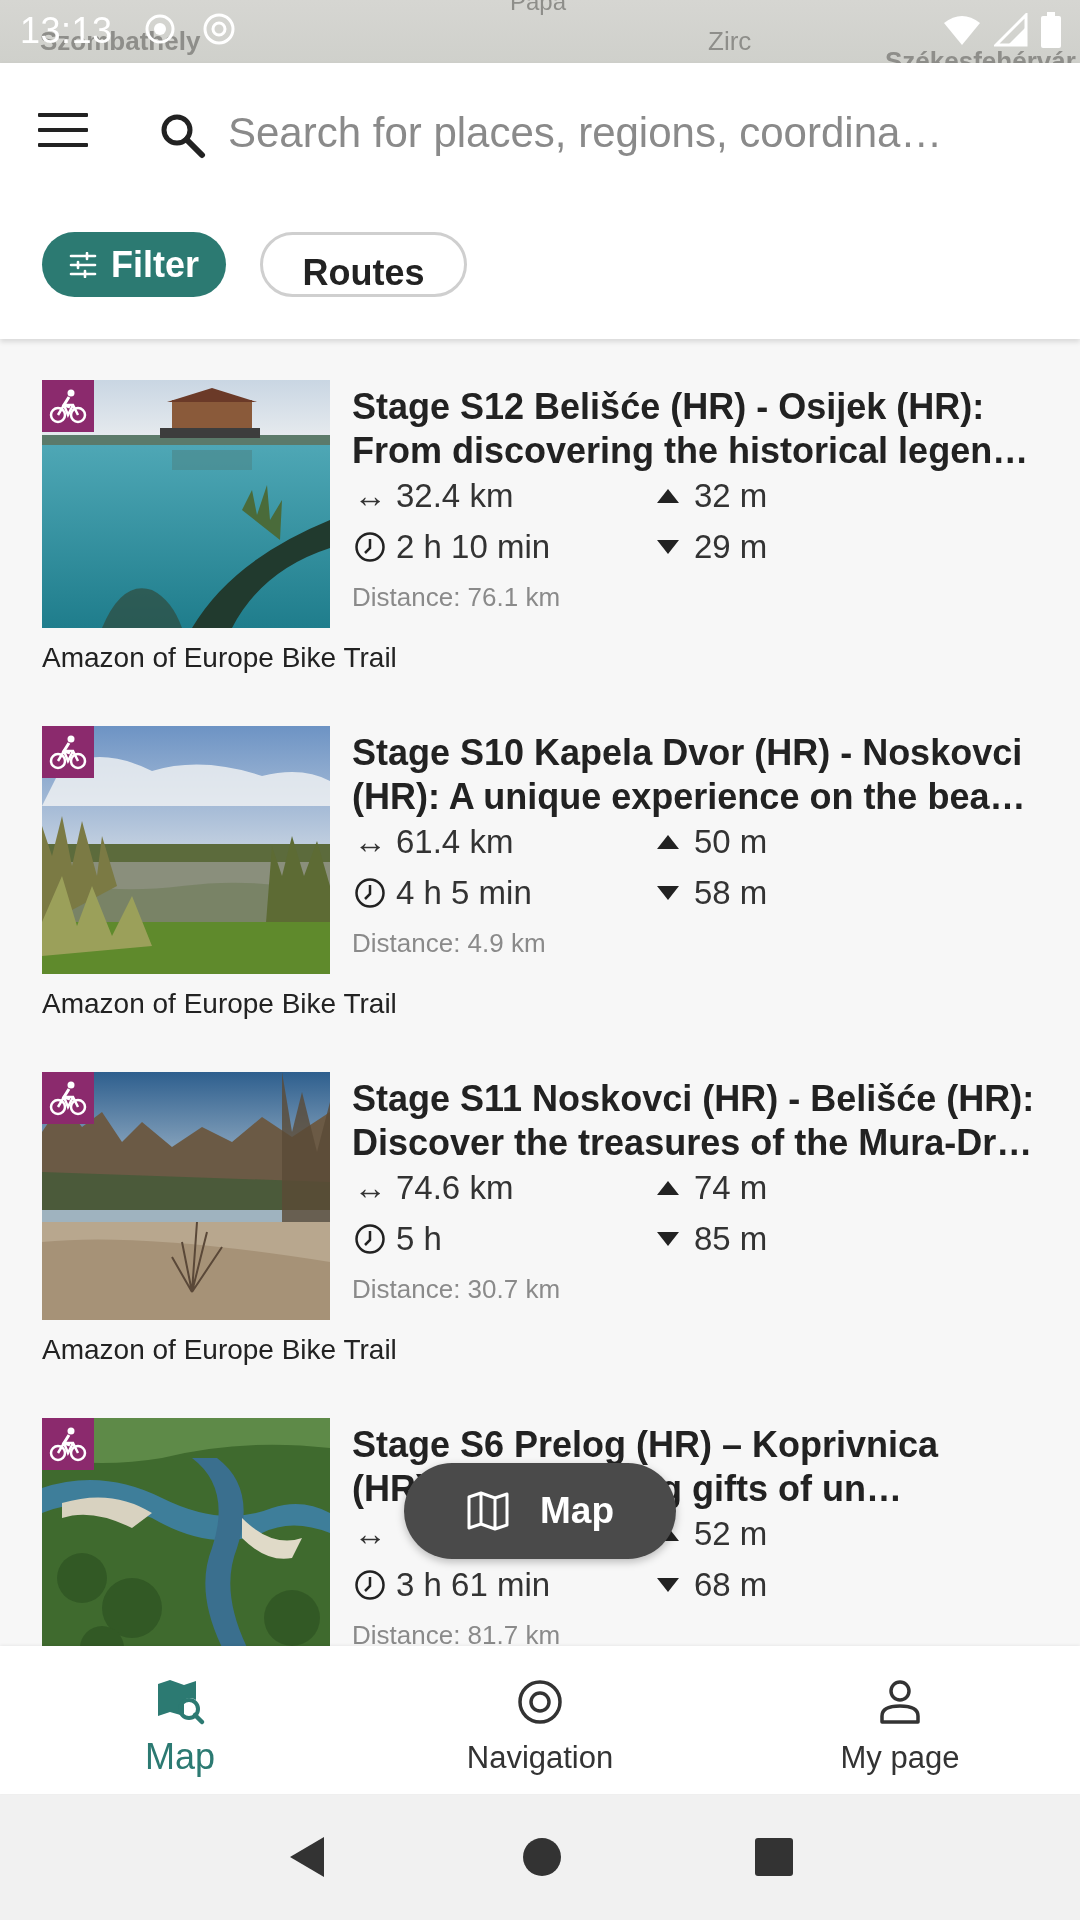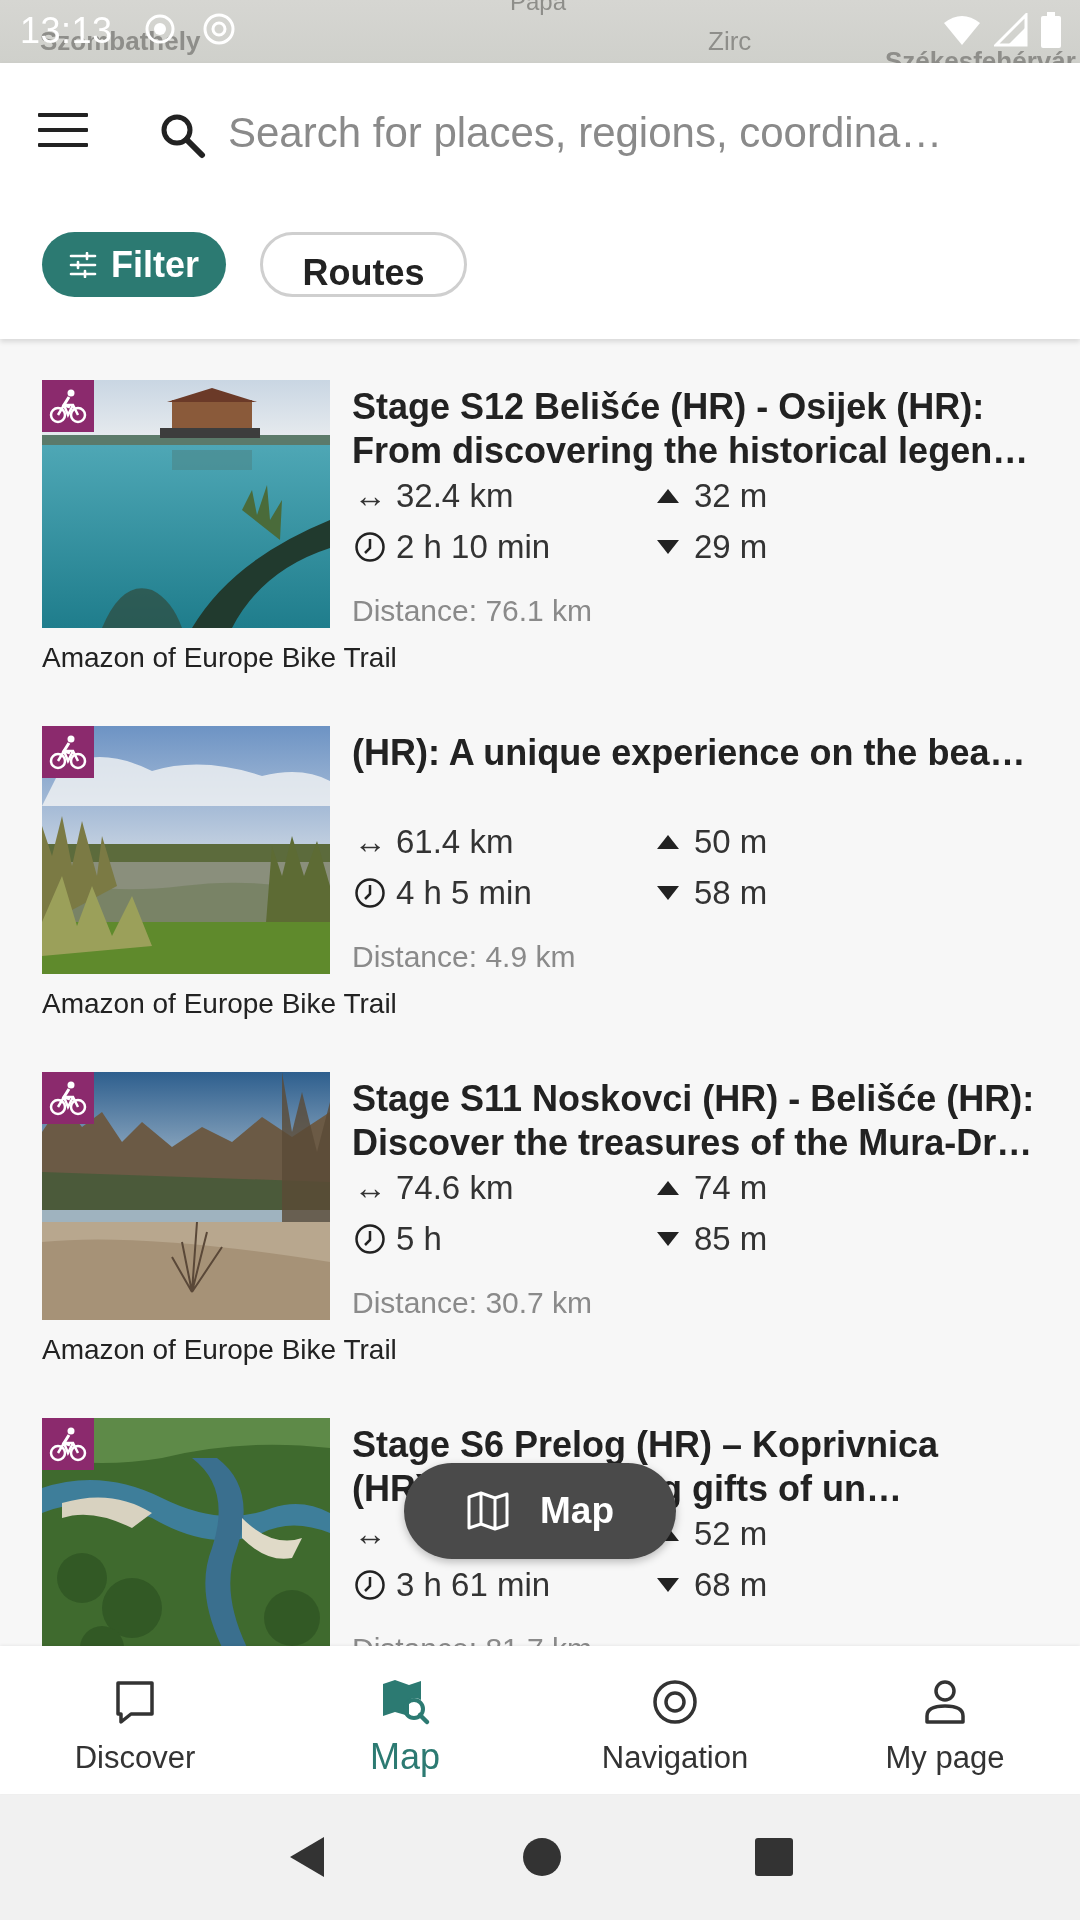--- a/index.html
+++ b/index.html
@@ -45,21 +45,21 @@
   .thumb { position: absolute; left: 42px; top: 41px; width: 288px; height: 248px; overflow: hidden; }
   .thumb svg { display: block; }
   .bike-badge { position: absolute; left: 0; top: 0; width: 52px; height: 52px; background: #8b2a6d; display: flex; align-items: center; justify-content: center; }
   .title {
     position: absolute; left: 352px; top: 46px; width: 690px;
     font-size: 36px; font-weight: bold; color: #222; line-height: 44px;
   }
   .title .line { display: block; white-space: nowrap; overflow: hidden; text-overflow: ellipsis; }
   .stat { position: absolute; font-size: 33px; color: #333; display: flex; align-items: center; gap: 8px; }
   .stat .ic { display: inline-flex; width: 36px; justify-content: center; }
-  .dist { position: absolute; left: 352px; font-size: 30px; color: #8a8a8a; margin-top: 12px; }
+  .dist { position: absolute; left: 352px; font-size: 26px; color: #8a8a8a; }
   .trail { position: absolute; left: 42px; font-size: 28px; color: #222; }
 
   
   .map-fab {
     position: absolute; left: 404px; top: 1463px; width: 272px; height: 96px;
     background: #4a4a4a; border-radius: 48px; color: #fff; z-index: 3;
     display: flex; align-items: center; justify-content: center; gap: 30px;
     font-size: 37px; font-weight: bold; box-shadow: 0 3px 8px rgba(0,0,0,0.25);
   }
 
@@ -242,20 +242,21 @@
             <circle cx="11" cy="30" r="7"></circle>
               <circle cx="31" cy="30" r="7"></circle>
             <path d="M11 30 L17 20 L26 20 L31 30 M17 20 L21 30 L26 20"></path>
           </g>
           <circle cx="24" cy="8" r="3.5" fill="#fff"></circle>
           <path d="M22 12 L17 20 L23 22" fill="none" stroke="#fff" stroke-width="3"></path>
         </svg>
       </div>
     </div>
     <div class="title">
+      <span class="line">Stage S10 Kapela Dvor (HR) - Noskovci</span>
       <span class="line">(HR): A unique experience on the beauti…</span>
     </div>
     <div class="stat" style="left:352px;top:138px">
       <span class="ic">↔</span>
         <span>61.4 km</span>
     </div>
     <div class="stat" style="left:650px;top:138px">
       <span class="ic">
           <svg width="24" height="16" viewBox="0 0 24 16">
             <polygon points="12,1 23,15 1,15" fill="#222"></polygon>
@@ -420,26 +421,20 @@
 </div>
 
 <div class="map-fab">
   <svg width="44" height="40" viewBox="0 0 44 40">
     <path d="M3 6 L15 2 L29 7 L41 3 L41 34 L29 38 L15 33 L3 37 Z M15 2 L15 33 M29 7 L29 38" fill="none" stroke="#fff" stroke-width="3" stroke-linejoin="round"></path>
   </svg>
   <span>Map</span>
 </div>
 
 <div class="bottom-nav">
-  <div class="nav-item">
-    <svg class="nav-ic" viewBox="0 0 52 52">
-      <path d="M9 7 L43 7 L43 38 L22 38 L12 46 L12 38 L9 38 Z" fill="none" stroke="#333" stroke-width="3.5" stroke-linejoin="round"></path>
-    </svg>
-    <span class="nav-label">Discover</span>
-  </div>
   <div class="nav-item active">
     <svg class="nav-ic" viewBox="0 0 52 52">
       <path d="M4 8 L16 4 L30 9 L42 5 L42 24 Q36 20 30 24 L30 40 L16 36 L4 40 Z" fill="#2c7a72"></path>
       <circle cx="35" cy="33" r="9" fill="none" stroke="#2c7a72" stroke-width="4"></circle>
       <line x1="41" y1="39" x2="48" y2="46" stroke="#2c7a72" stroke-width="4.5" stroke-linecap="round"></line>
     </svg>
     <span class="nav-label">Map</span>
   </div>
   <div class="nav-item">
     <svg class="nav-ic" viewBox="0 0 52 52">

